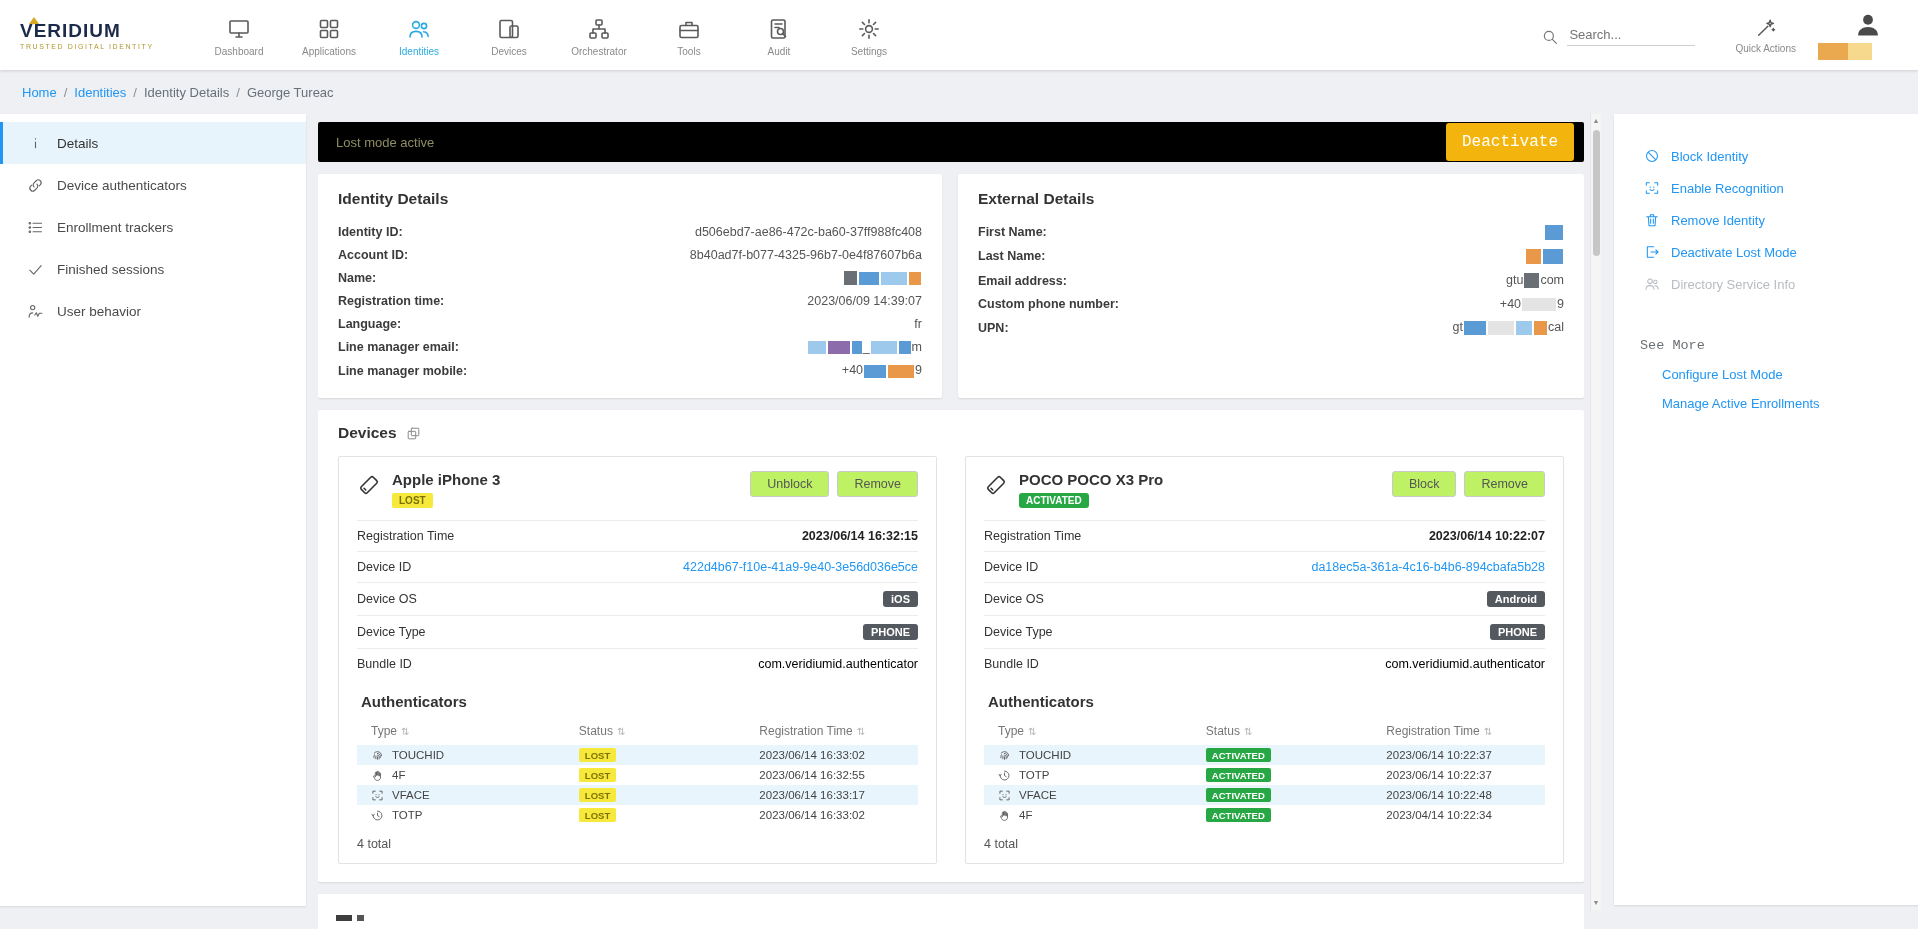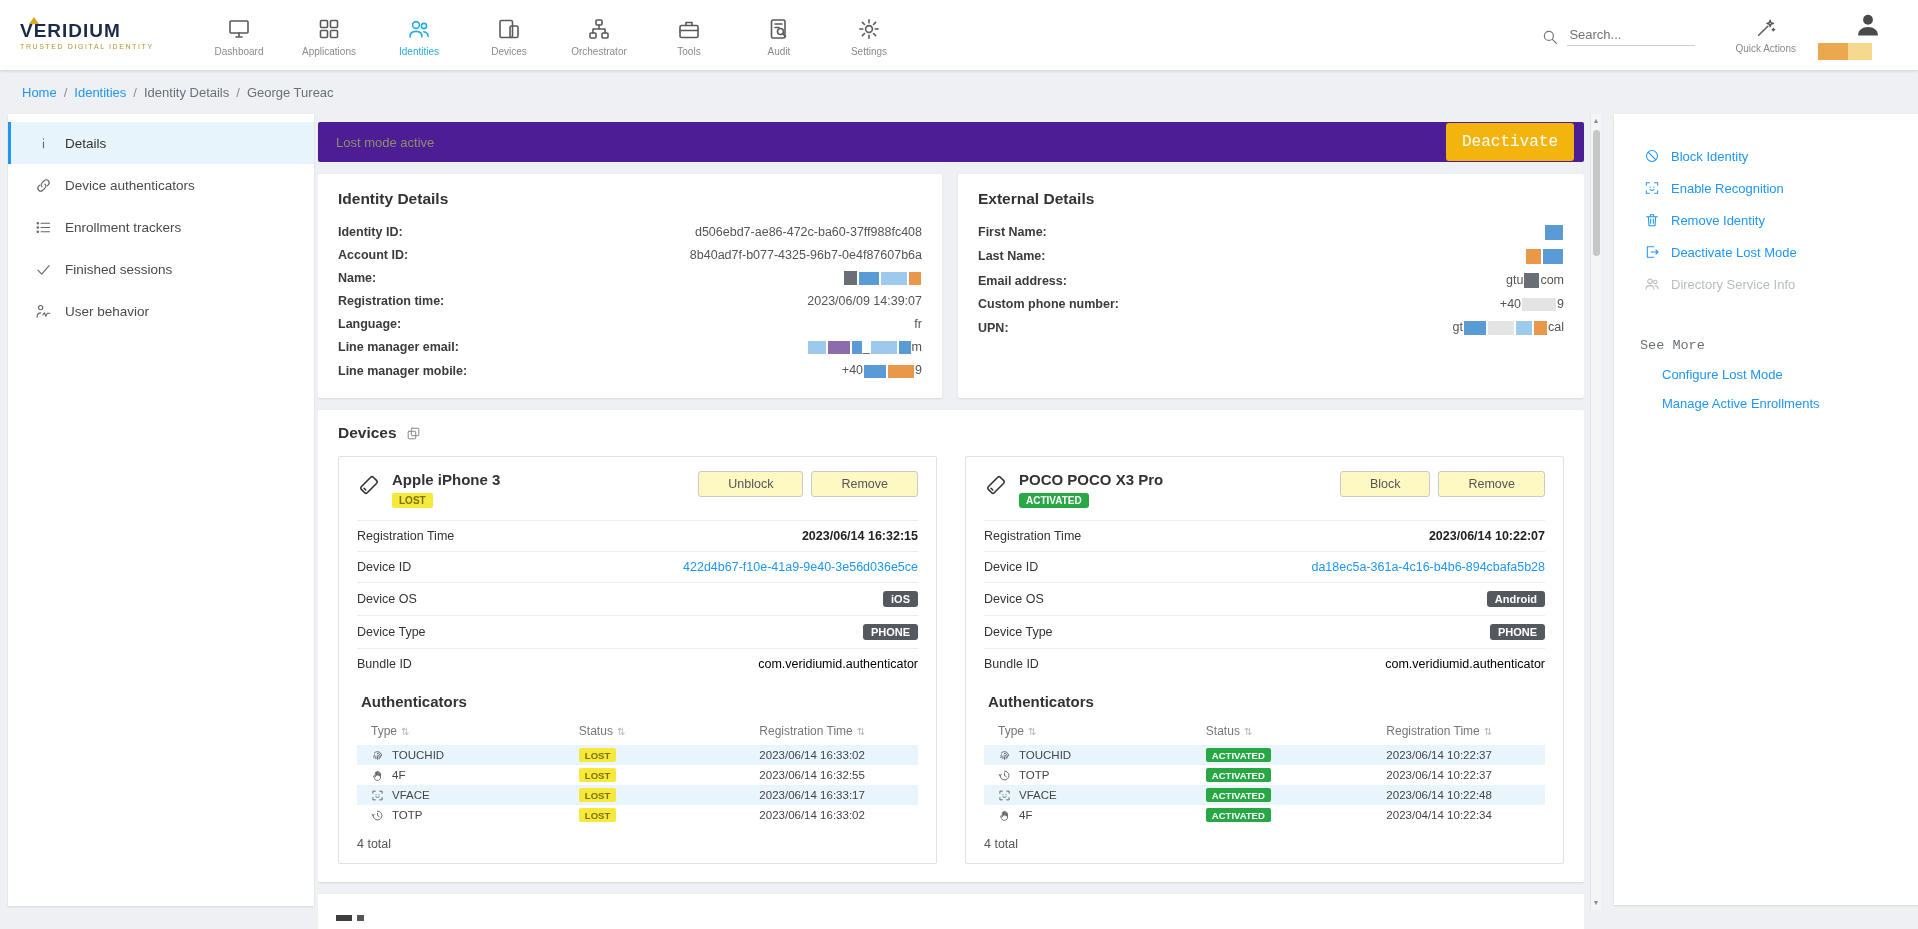--- a/index.html
+++ b/index.html
@@ -28,28 +28,28 @@
   .avatarwrap .av { margin:4px auto 0 18px; }
   .avatar-colorchip { position:absolute; left:-18px; top:36px; width:54px; height:17px; background:linear-gradient(90deg,#eaa94f 0 55%, #f7d98e 55% 100%); }
 
   
   .breadcrumb { position:absolute; left:0; top:70px; width:1918px; height:44px; display:flex; align-items:center; gap:7px; padding-left:22px; font-size:13px; }
   .crumb-link { color:#2196f3; cursor:pointer; }
   .crumb-sep { color:#8a9096; }
   .crumb-cur { color:#68707a; }
 
   
-  .sidebar { position:absolute; left:8px; top:114px; width:306px; height:792px; background:#fff; box-shadow:0 1px 2px rgba(0,0,0,.10); padding-top:8px; }
+  .sidebar { position:absolute; left:0; top:114px; width:306px; height:792px; background:#fff; box-shadow:0 1px 2px rgba(0,0,0,.10); padding-top:8px; }
   .side-item { height:42px; display:flex; align-items:center; gap:13px; padding-left:24px; font-size:13.5px; color:#4a4a4a; border-left:3px solid transparent; cursor:pointer; }
   .side-item .sic { color:#666; width:17px; }
   .side-item.selected { background:#e8f4fb; border-left-color:#2196f3; color:#333; }
 
   
   .content { position:absolute; left:318px; top:114px; width:1266px; height:815px; overflow:hidden; }
-  .banner { margin-top:8px; height:40px; background:#4c1d95; border-radius:2px; display:flex; align-items:center; justify-content:space-between; padding:0 10px 0 18px; color:#8e8e66; font-size:13px; }
+  .banner { margin-top:8px; height:40px; background:#000000; border-radius:2px; display:flex; align-items:center; justify-content:space-between; padding:0 10px 0 18px; color:#8e8e66; font-size:13px; }
   .btn-deactivate { background:#f3b50d; color:#fff; border:none; border-radius:3px; padding:10px 16px; font-size:16px; cursor:pointer; font-family:Liberation Mono, monospace; }
 
   .cards-row { display:flex; gap:16px; margin-top:12px; }
   .card { background:#fff; box-shadow:0 1px 2px rgba(0,0,0,.10); border-radius:2px; padding:16px 20px; }
   .card-identity { width:624px; }
   .card-external { flex:1; }
   .card-title { font-size:15.5px; font-weight:bold; color:#333; margin-bottom:12px; }
   .frow { display:flex; justify-content:space-between; align-items:center; padding:4.5px 0; font-size:12.5px; }
   .flabel { color:#3b3b3b; font-weight:bold; }
   .fval { color:#555; text-align:right; }
@@ -65,21 +65,21 @@
   .device-cards { display:flex; gap:28px; margin-top:14px; }
   .device-card { flex:1; border:1px solid #e2e2e2; border-radius:2px; padding:14px 18px 12px; }
   .device-head { display:flex; justify-content:space-between; }
   .device-head-left { display:flex; gap:11px; }
   .devphone { color:#333; margin-top:2px; }
   .device-name { font-size:15px; font-weight:bold; color:#333; }
   .badge { display:inline-block; font-size:10px; font-weight:bold; border-radius:2px; padding:2px 7px; margin-top:5px; }
   .b-lost { background:#f6e93c; color:#7c7100; }
   .b-activated { background:#28a745; color:#fff; border-radius:3px; }
   .device-actions { display:flex; gap:8px; align-items:flex-start; }
-  .btn-outline { background:#fef9c3; border:1px solid #c9c9c9; border-radius:3px; color:#555; font-size:12.5px; padding:5px 29px; cursor:pointer; font-family:"Liberation Sans",sans-serif; }
+  .btn-outline { background:#bef264; border:1px solid #c9c9c9; border-radius:3px; color:#555; font-size:12.5px; padding:5px 16px; cursor:pointer; font-family:"Liberation Sans",sans-serif; }
   .device-rows { margin-top:12px; border-top:1px solid #ececec; }
   .drow { display:flex; justify-content:space-between; align-items:center; padding:8px 0; border-bottom:1px solid #ececec; font-size:12.5px; }
   .drow:last-child { border-bottom:none; }
   .dlabel { color:#333; }
   .dval { color:#000000; }
   .dval.bold { font-weight:bold; color:#222; }
   .dval.link { color:#2196f3; cursor:pointer; text-decoration:none; }
   .os-badge { background:#54595f; color:#fff; font-size:11px; font-weight:bold; padding:2px 8px; border-radius:3px; }
   .auth-title { font-size:15px; font-weight:bold; color:#333; margin:14px 4px 10px; }
   .auth-header { display:grid; grid-template-columns:38% 33% 29%; padding:4px 0 7px 14px; color:#777; font-size:12px; }

